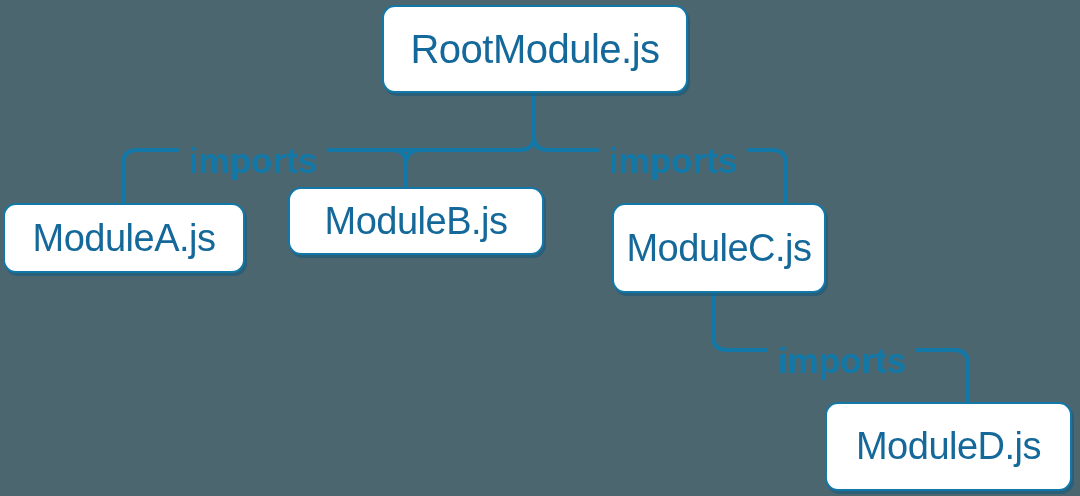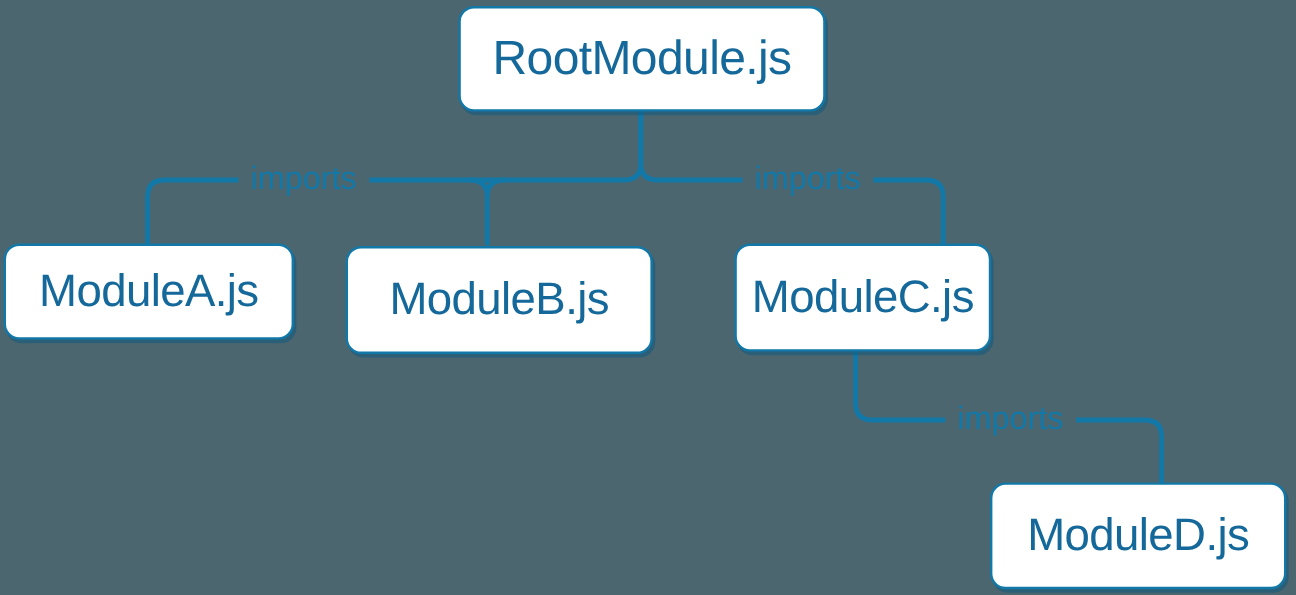--- a/index.html
+++ b/index.html
@@ -41,34 +41,35 @@
     box-shadow: 2px 3px 0 var(--shadow);
     display: flex;
     align-items: center;
     justify-content: center;
     color: var(--node_text);
     font-weight: 400;
     font-size: 38px;
     letter-spacing: -0.5px;
   }
   .node-root { left: 382px; top: 5px;  width: 306px; height: 88px; font-size: 40px; }
-  .node-a    { left: 3px;   top: 203px; width: 242px; height: 80px; }
-  .node-b    { left: 288px; top: 205px; width: 256px; height: 90px; }
+  .node-a    { left: 3px;   top: 203px; width: 242px; height: 70px; }
+  .node-b    { left: 288px; top: 187px; width: 256px; height: 68px; }
   .node-c    { left: 612px; top: 203px; width: 214px; height: 90px; }
   .node-d    { left: 825px; top: 402px; width: 247px; height: 89px; }
   .edge-label {
     position: absolute;
     transform: translate(-50%, -52%);
     background: var(--bg);
     color: var(--accent);
-    font-weight: 400;
-    font-size: 27px;
+    font-weight: 700;
+    font-size: 35px;
     padding: 0 10px;
     line-height: 1.1;
     white-space: nowrap;
+    margin-top: 12px;
   }
   .edge-label-left   { left: 253px; top: 150px; }
   .edge-label-right  { left: 673px; top: 150px; }
   .edge-label-bottom { left: 842px; top: 350px; }
 </style>
 </head>
 <body>
 
 <div class="canvas">
 

